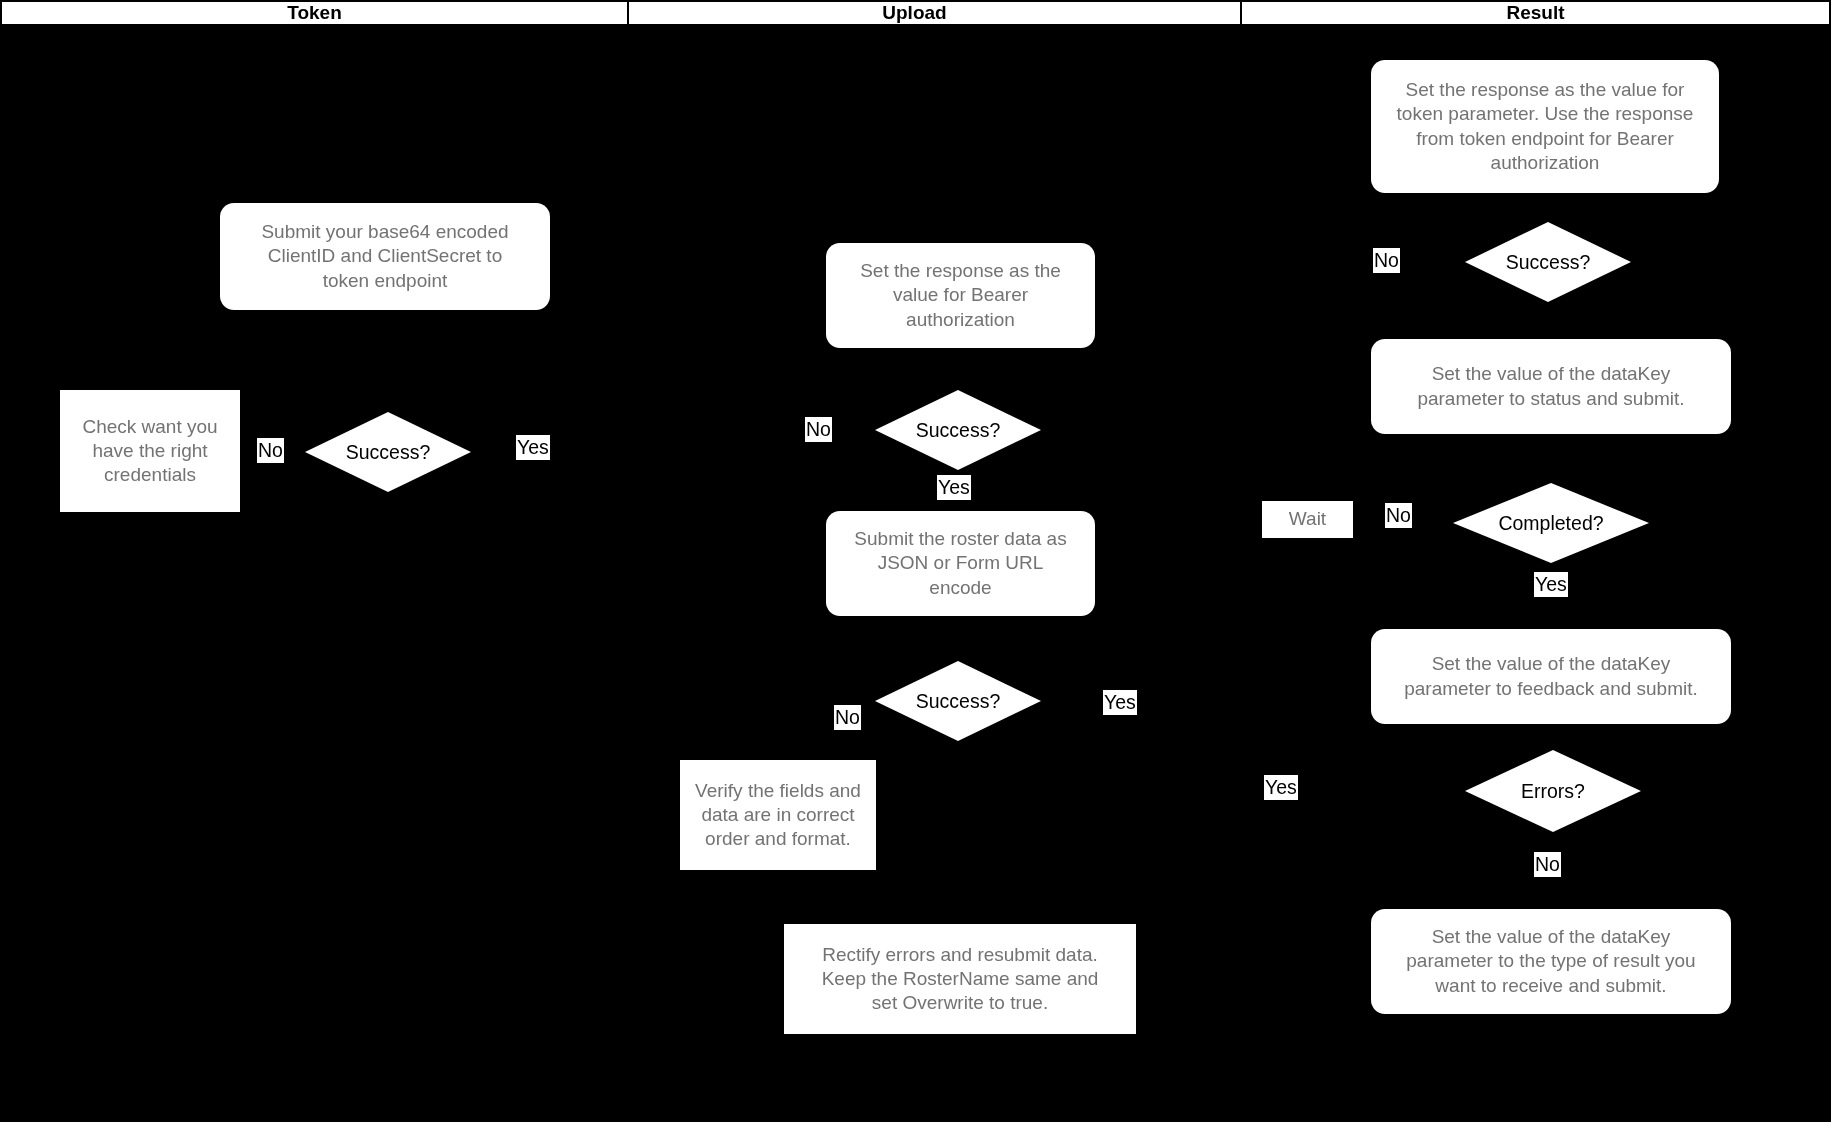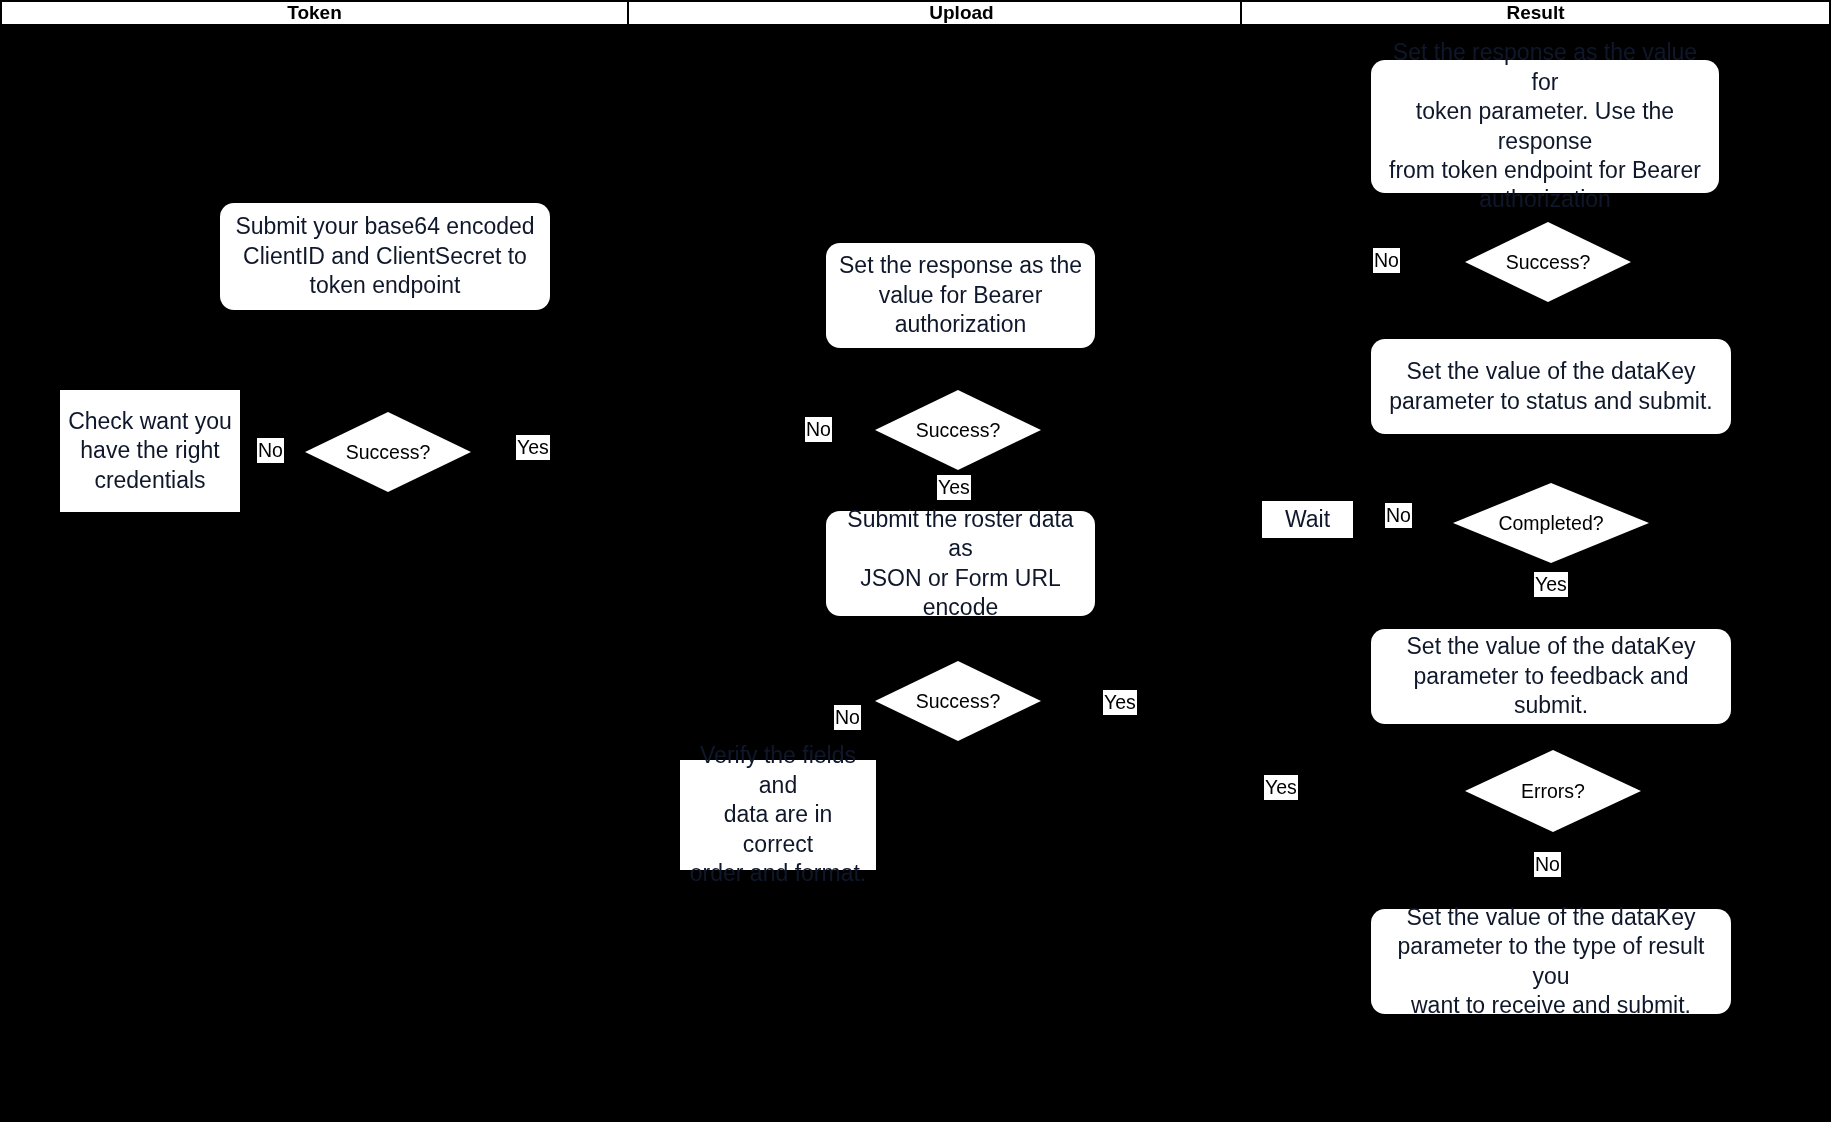--- a/index.html
+++ b/index.html
@@ -51,28 +51,28 @@
     height: 26px;
     background: #000000;
   }
   .header-edge-l { position:absolute; left:0; top:0; width:2px; height:26px; background:#000; }
   .header-edge-r { position:absolute; right:0; top:0; width:2px; height:26px; background:#000; }
 
   
   .node {
     position: absolute;
     background: #ffffff;
-    color: #0f172a;
+    color: #737373;
     display: flex;
     align-items: center;
     justify-content: center;
     text-align: center;
     box-sizing: border-box;
     line-height: 1.28;
-    font-size: 23px;
+    font-size: 19px;
     padding: 2px 8px;
     white-space: pre-line;
   }
   .node.rounded {
     border-radius: 14px;
   }
   .node.rect {
     border-radius: 0;
   }
 
@@ -114,21 +114,21 @@
 <body>
 
 <div id="canvas">
 
   <div class="header-band">
     <div class="header-edge-l"></div>
     <div class="header-cell" style="left:2px; width:625px;">
       <span>Token</span>
     </div>
     <div class="header-sep" style="left:627px;"></div>
-    <div class="header-cell" style="left:656px; width:611px;">
+    <div class="header-cell" style="left:609px; width:611px;">
       <span>Upload</span>
     </div>
     <div class="header-sep" style="left:1240px;"></div>
     <div class="header-cell" style="left:1242px; width:587px;">
       <span>Result</span>
     </div>
     <div class="header-edge-r"></div>
   </div>
 
   <div class="node rounded" style="left:220px; top:203px; width:330px; height:107px;justify-content:center;">
@@ -178,20 +178,25 @@
 
   <div class="edge-label" style="left:834px; top:705px;">No</div>
   <div class="edge-label" style="left:1103px; top:690px;">Yes</div>
 
   <div class="node rect" style="left:680px; top:760px; width:196px; height:110px;">
     <span>Verify the fields and
 data are in correct
 order and format.</span>
   </div>
 
+  <div class="node rect" style="left:784px; top:924px; width:352px; height:110px;">
+    <span>Rectify errors and resubmit data.
+Keep the RosterName same and
+set Overwrite to true.</span>
+  </div>
 
   <div class="node rounded" style="left:1371px; top:60px; width:348px; height:133px;">
     <span>Set the response as the value for
 token parameter. Use the response
 from token endpoint for Bearer
 authorization</span>
   </div>
 
   <div class="diamond" style="left:1465px; top:222px; width:166px; height:80px;">
     <div class="dshape"></div>

